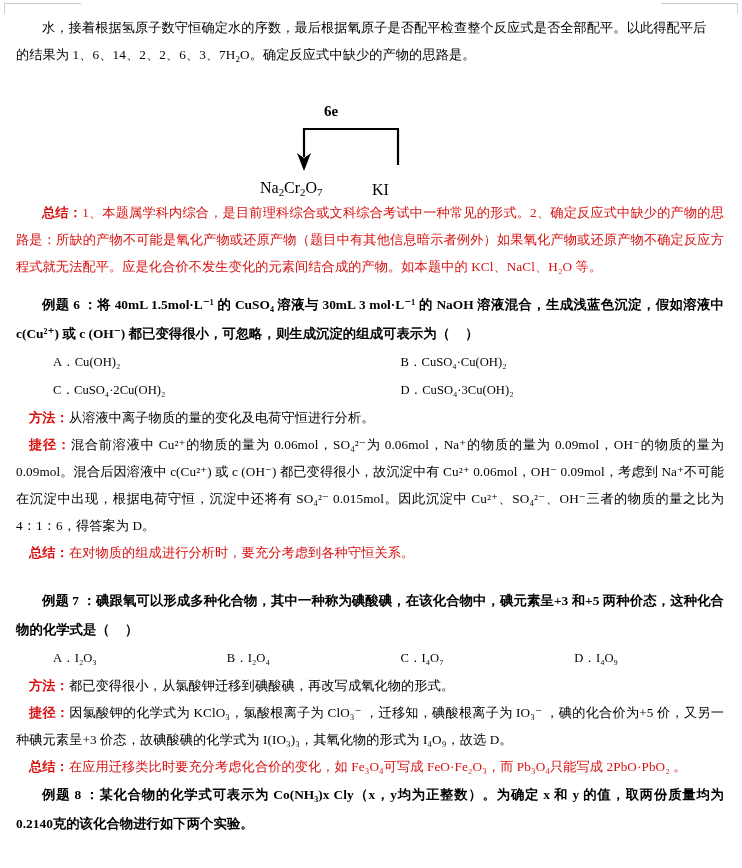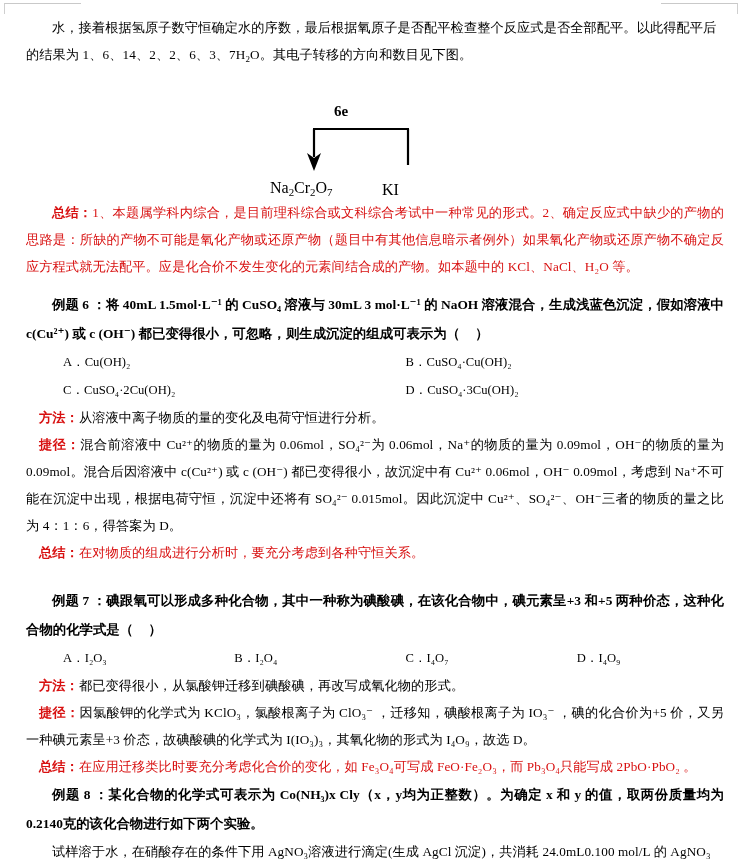--- a/index.html
+++ b/index.html
@@ -32,21 +32,21 @@
   .page {
     position: absolute;
     left: 0; top: 0;
     width: 742px;
     height: 868px;
     padding: 0;
   }
 
   .col {
     position: absolute;
-    left: 26px;
+    left: 16px;
     right: 18px;
     top: 14px;
   }
 
   
   .p {
     font-size: 13.2px;
     line-height: 27px;
     text-align: justify;
     text-justify: inter-ideograph;
@@ -125,21 +125,21 @@
 <body>
 
 <div class="page">
 
   <div class="crop-mark left"></div>
   <div class="crop-mark right"></div>
 
   <div class="col">
 
     <p class="p indent2"><span>水，接着根据氢原子数守恒确定水的序数，最后根据氧原子是否配平检查整个反应式是否全部配平。以此得配平后</span></p>
-    <p class="p"><span>的结果为 1、6、14、2、2、6、3、7H</span><sub>2</sub><span>O。其电子转移的方向和数目见下图。</span></p>
+    <p class="p"><span>的结果为 1、6、14、2、2、6、3、7H</span><sub>2</sub><span>O。确定反应式中缺少的产物的思路是。</span></p>
 
     <div class="diagram-wrap">
       <div class="diagram">
         <span class="elabel">6e</span>
         <svg width="190" height="96" viewBox="0 0 190 96">
 
           <line x1="47" y1="26" x2="143" y2="26" stroke="#000" stroke-width="2.2"></line>
 
           <line x1="142" y1="26" x2="142" y2="62" stroke="#000" stroke-width="2.2"></line>
 
@@ -185,16 +185,15 @@
     </div>
 
     <p class="p indent1"><span class="lbl">方法：</span><span>都已变得很小，从氯酸钾迁移到碘酸碘，再改写成氧化物的形式。</span></p>
 
     <p class="p indent1"><span class="lbl">捷径：</span><span>因氯酸钾的化学式为 KClO₃，氯酸根离子为 ClO₃⁻ ，迁移知，碘酸根离子为 IO₃⁻ ，碘的化合价为+5 价，又另一种碘元素呈+3 价态，故碘酸碘的化学式为 I(IO₃)₃，其氧化物的形式为 I₄O₉，故选 D。</span></p>
 
     <p class="p indent1 red"><span class="bold">总结：</span><span>在应用迁移类比时要充分考虑化合价的变化，如 Fe₃O₄可写成 FeO·Fe₂O₃，而 Pb₃O₄只能写成 2PbO·PbO₂ 。</span></p>
 
     <p class="exq"><span>例题 8 ：</span><span>某化合物的化学式可表示为 Co(NH₃)x Cly（x，y均为正整数）。为确定 x 和 y 的值，取两份质量均为 0.2140克的该化合物进行如下两个实验。</span></p>
 
-    <p class="p indent2"><span>试样溶于水，在硝酸存在的条件下用 AgNO₃溶液进行滴定(生成 AgCl 沉淀)，共消耗 24.0mL0.100 mol/L 的 AgNO₃</span></p>
 
   </div>
 </div>
 
 </body></html>

